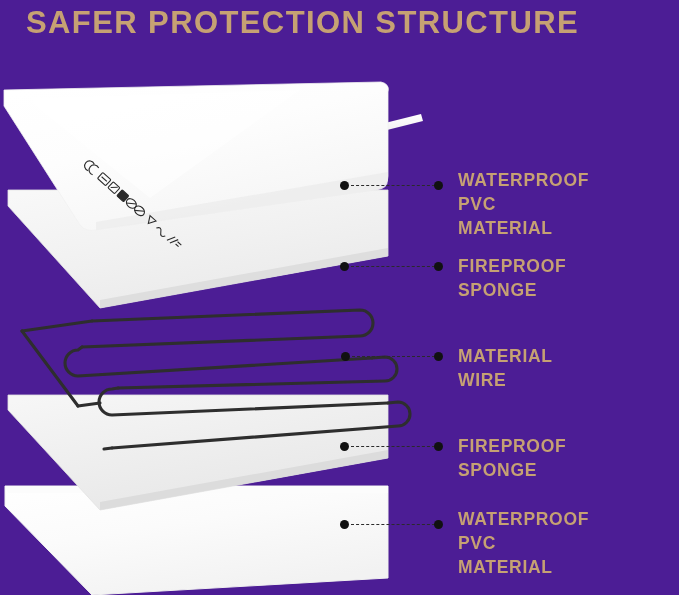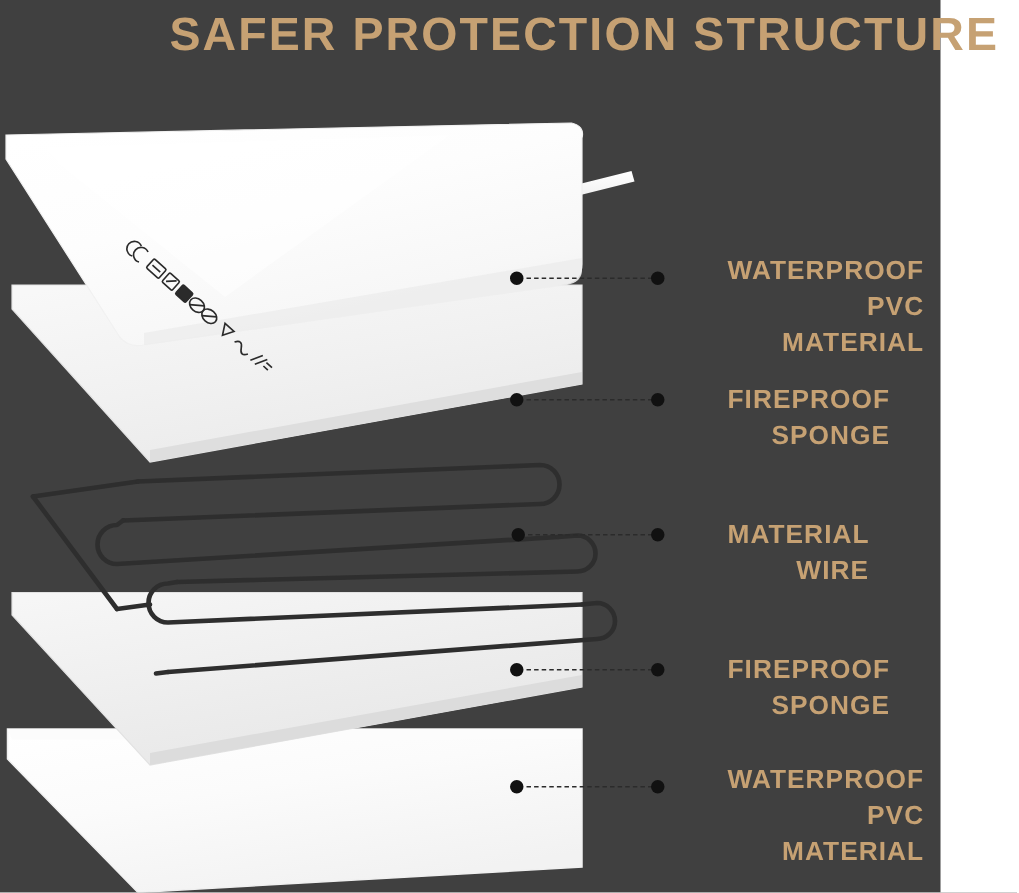--- a/index.html
+++ b/index.html
@@ -10,24 +10,23 @@
   body {
     width: 679px;
     height: 595px;
     overflow: hidden;
     font-family: "Liberation Sans", sans-serif;
     position: relative;
   }
 
   #root {
     position: relative;
-    width: 627px;
+    width: 679px;
     height: 595px;
-    background: #404040;
-    text-align: right;
+    background: #4c1d95;
   }
 
   
   .title {
     position: absolute;
     left: 26px;
     top: 2px;
     width: 640px;
     height: 42px;
     font-size: 31px;
@@ -83,21 +82,20 @@
   }
   .ctext {
     position: absolute;
     color: #c6a173;
     font-size: 17.5px;
     font-weight: bold;
     letter-spacing: 0.7px;
     line-height: 24px;
     white-space: pre-line;
     font-family: "Liberation Sans", sans-serif;
-    margin-left: 27px;
   }
 </style>
 </head>
 <body>
 
 <div id="root">
 
   <div class="title">SAFER PROTECTION STRUCTURE</div>
 
   <div class="stage">

